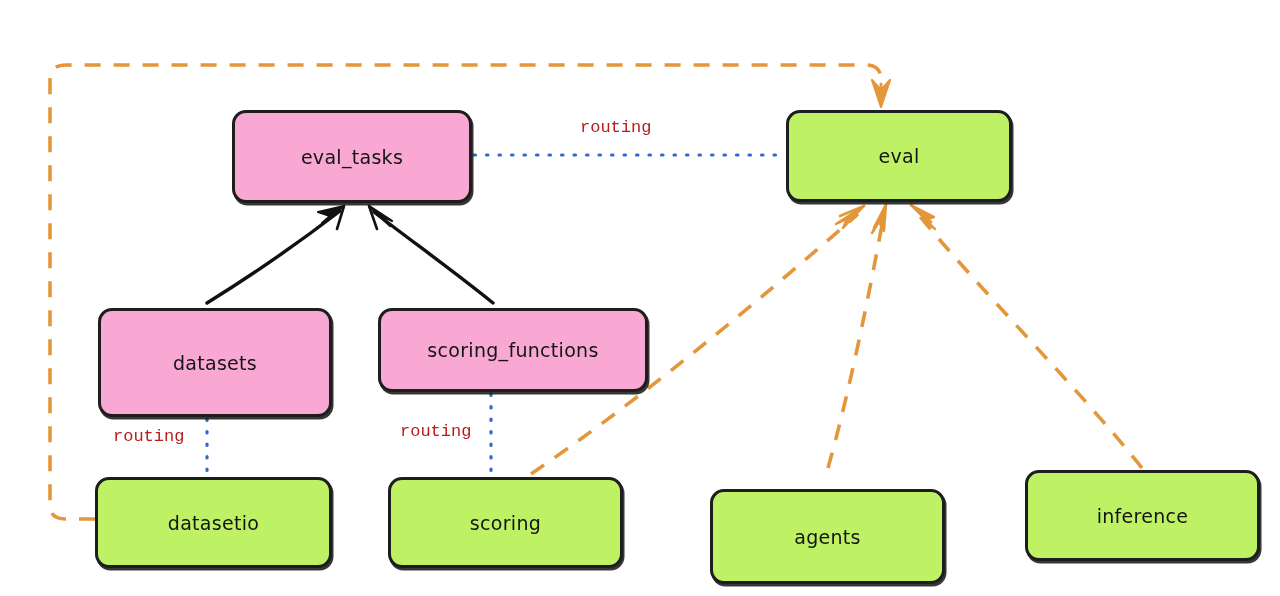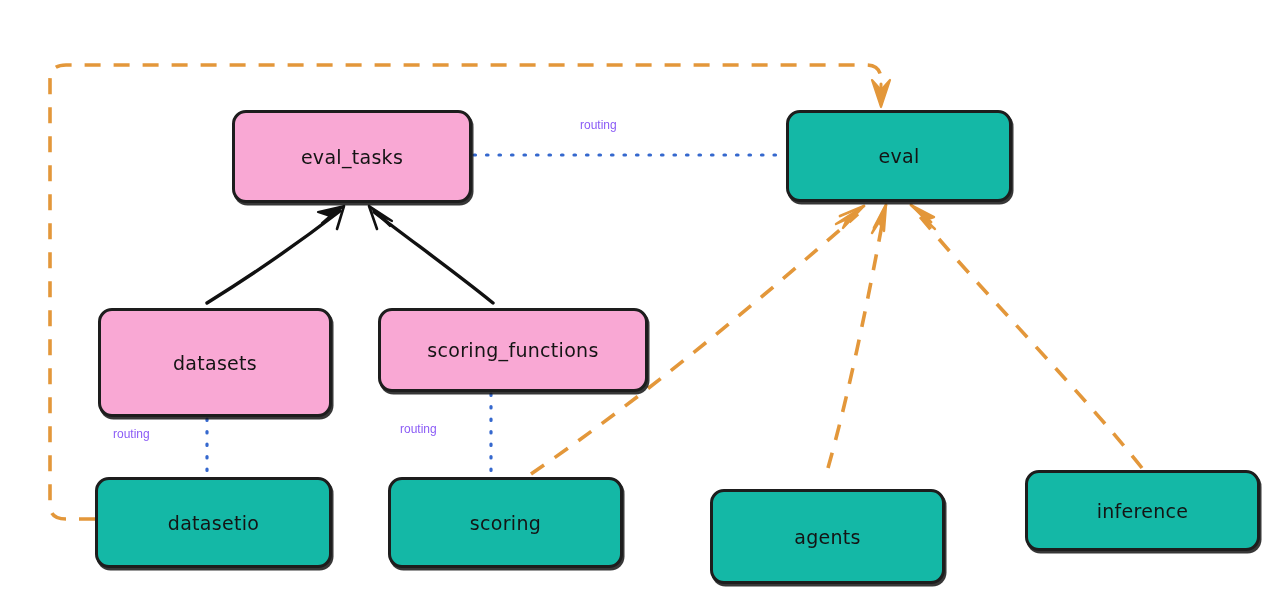--- a/index.html
+++ b/index.html
@@ -33,26 +33,26 @@
     display: flex;
     align-items: center;
     justify-content: center;
     font-family: "DejaVu Sans", sans-serif;
     font-size: 19px;
     color: #141414;
     letter-spacing: 0.3px;
     box-shadow: 1.5px 2.5px 0 rgba(20,20,20,0.85);
   }
   .node.blue  { background: #f9a8d4; }
-  .node.green { background: #14b8a6; }
+  .node.green { background: #bef264; }
   .edge-label {
     position: absolute;
-    font-family: Liberation Sans, sans-serif;
-    font-size: 12px;
-    color: #8b5cf6;
+    font-family: Liberation Mono, monospace;
+    font-size: 17px;
+    color: #b91c1c;
     white-space: nowrap;
   }
 </style>
 </head>
 <body>
 
 <div id="canvas">
 
   <svg id="edge-layer" viewBox="0 0 1280 596" xmlns="http://www.w3.org/2000/svg">
 
@@ -128,21 +128,21 @@
   </div>
 
   <div class="node green" style="left:388px; top:477px; width:235px; height:91px;">
     <span>scoring</span>
   </div>
 
   <div class="node green" style="left:710px; top:470px; width:235px; height:95px;margin-top:19px;">
     <span>agents</span>
   </div>
 
-  <div class="node green" style="left:1025px; top:470px; width:235px; height:81px;">
+  <div class="node green" style="left:1025px; top:470px; width:235px; height:91px;">
     <span>inference</span>
   </div>
 
   <div class="edge-label" style="left:580px; top:118px;">routing</div>
 
   <div class="edge-label" style="left:113px; top:427px;">routing</div>
 
   <div class="edge-label" style="left:400px; top:422px;">routing</div>
 
 </div>

